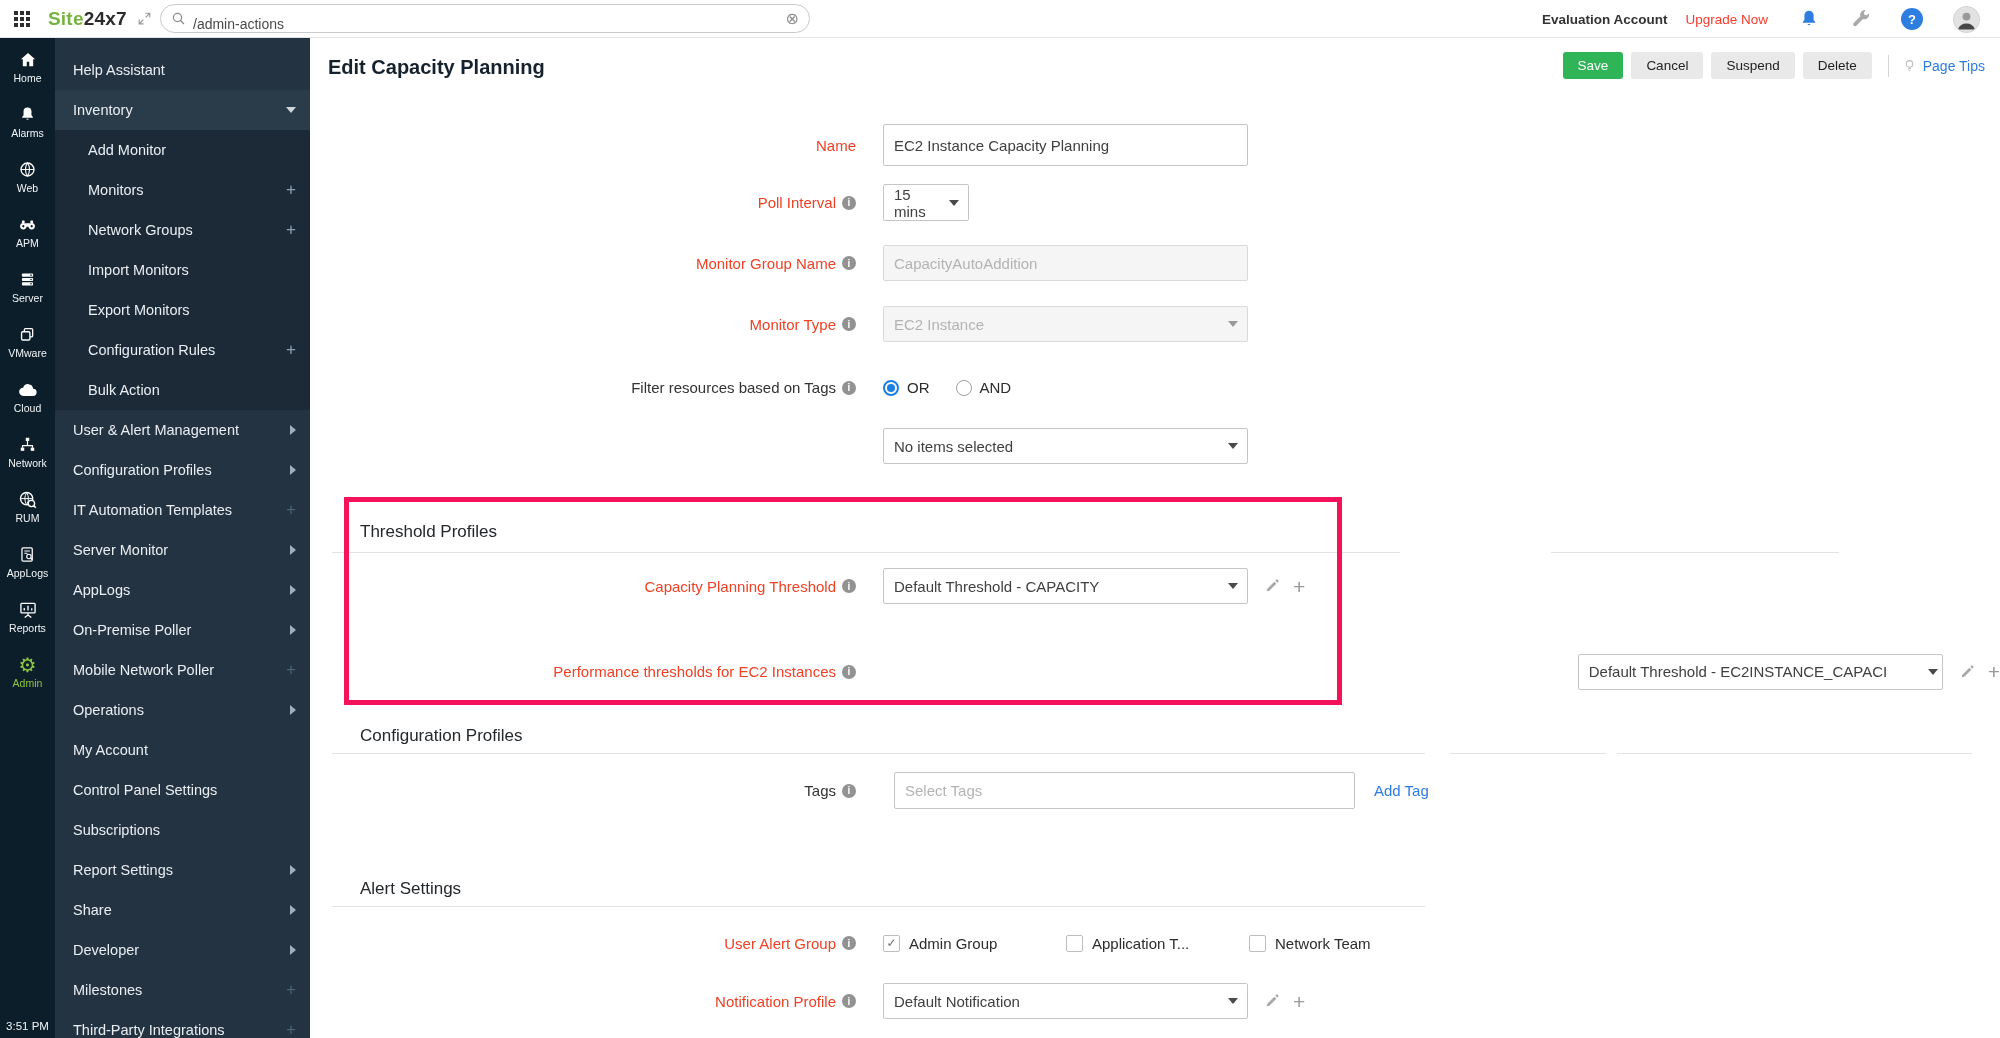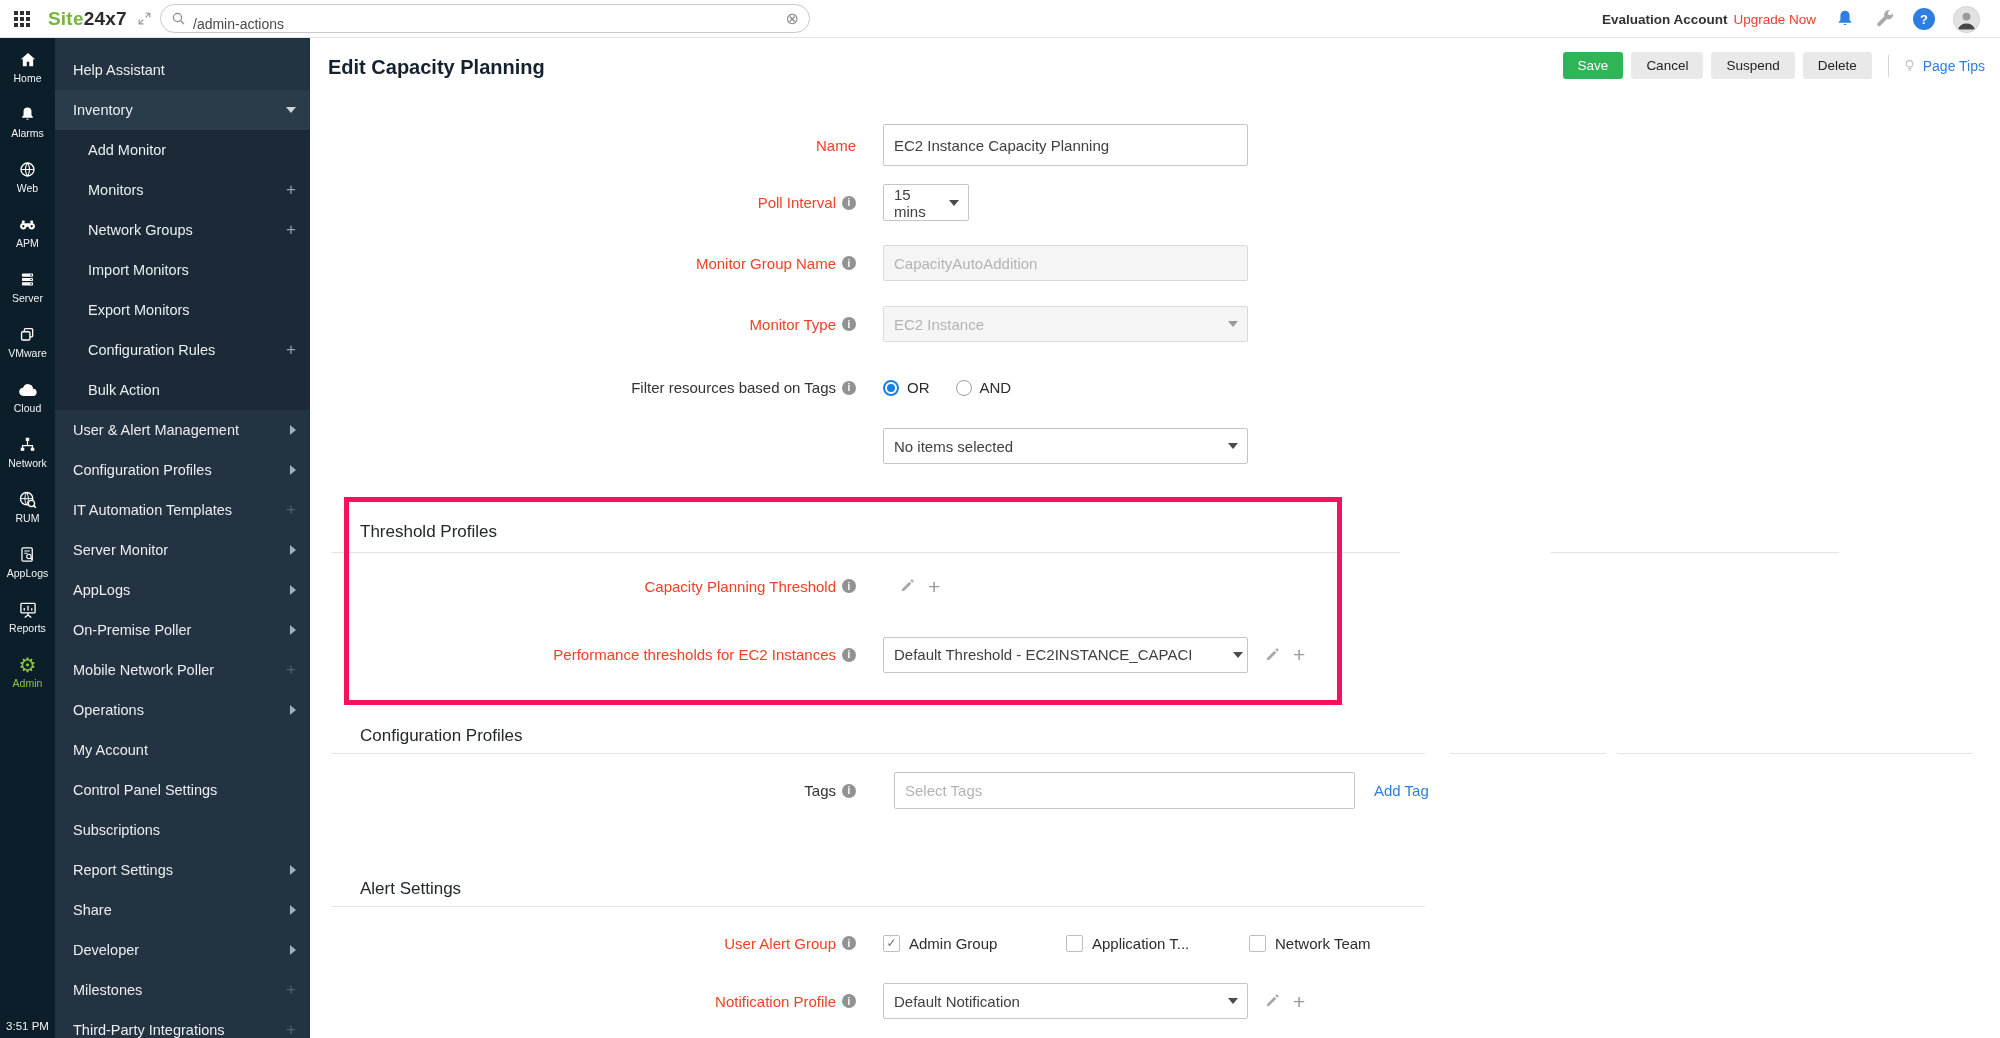--- a/index.html
+++ b/index.html
@@ -12,21 +12,21 @@
   .tb-left{display:flex;align-items:center;}
   .grid9{margin-left:14px;display:grid;grid-template-columns:4px 4px 4px;grid-gap:2px;cursor:pointer;}
   .grid9 i{width:4px;height:4px;background:#2e2e2e;display:block;}
   .logo{margin-left:18px;font-size:19px;font-weight:700;letter-spacing:.2px;white-space:nowrap;}
   .logo .lg-a{color:#77b43f;}
   .logo .lg-b{color:#2b2b2b;}
   .expand-ic{margin-left:10px;display:inline-flex;}
   .searchpill{position:absolute;left:160px;top:4px;width:650px;height:29px;border:1px solid #c9c9c9;border-radius:15px;background:#fff;display:flex;align-items:center;padding:0 10px;}
   .searchpill .sq{font-size:14px;color:#4a4a4a;margin-left:7px;flex:1;margin-top:11px;}
   .clear-x{color:#8f8f8f;font-size:16px;line-height:1;cursor:pointer;}
-  .tb-right{position:absolute;right:0;top:0;height:38px;display:flex;align-items:center;padding-right:20px;gap:18px;}
+  .tb-right{position:absolute;right:0;top:0;height:38px;display:flex;align-items:center;padding-right:20px;gap:30px;}
   .eval{font-size:13.5px;font-weight:700;color:#333;}
   .upgrade{font-size:13.5px;color:#f43b2d;margin-left:-12px;cursor:pointer;}
   .tb-ic{display:inline-flex;align-items:center;justify-content:center;cursor:pointer;}
   .help-circ{width:22px;height:22px;border-radius:50%;background:#2e7de1;color:#fff;font-size:13px;font-weight:700;display:flex;align-items:center;justify-content:center;}
   .avatar{width:27px;height:27px;border-radius:50%;border:1px solid #cfcfcf;overflow:hidden;background:#e2e2e2;display:flex;align-items:center;justify-content:center;}
 
   
   .rail{position:absolute;left:0;top:38px;width:55px;height:1000px;background:#0d1e2b;color:#fff;}
   .rail-item{height:55px;display:flex;flex-direction:column;align-items:center;justify-content:center;cursor:pointer;padding-top:2px;}
   .rail-item .rlab{font-size:10.5px;margin-top:2px;color:#f2f5f7;}
@@ -451,30 +451,34 @@
     <div class="sect" style="top:484px;">Threshold Profiles</div>
     <div class="divl" style="top:514px;left:22px;width:1068px;"></div>
     <div class="divl" style="top:514px;left:1241px;width:288px;"></div>
 
     <div class="frow" style="top:528px;height:40px;">
       <div class="flabel req">
           <span>Capacity Planning Threshold</span>
           <span class="info-ic">i</span>
         </div>
       <div class="ffield">
+        <div class="dd w">
+            <span class="ddtxt">Default Threshold - CAPACITY</span>
+            <span class="car"></span>
+          </div>
         <span class="rowicons">
           <svg width="16" height="16" viewBox="0 0 24 24">
               <path d="M15.5 5.5l3 3L8 19l-4 1 1-4Zm1.5-1.5 1.7-1.6a1.1 1.1 0 0 1 1.5 0l1.4 1.4a1.1 1.1 0 0 1 0 1.5L20 7Z" fill="#a8a8a8"></path>
             </svg>
           <span class="plus-ic">+</span>
         </span>
       </div>
     </div>
 
-    <div class="frow" style="top:598px;height:37px;">
+    <div class="frow" style="top:615px;height:37px;justify-content:space-between;">
       <div class="flabel req">
           <span>Performance thresholds for EC2 Instances</span>
           <span class="info-ic">i</span>
         </div>
       <div class="ffield">
         <div class="dd w clip">
             <span class="ddtxt">Default Threshold - EC2INSTANCE_CAPACI</span>
             <span class="car" style="right:4px;"></span>
           </div>
         <span class="rowicons">

